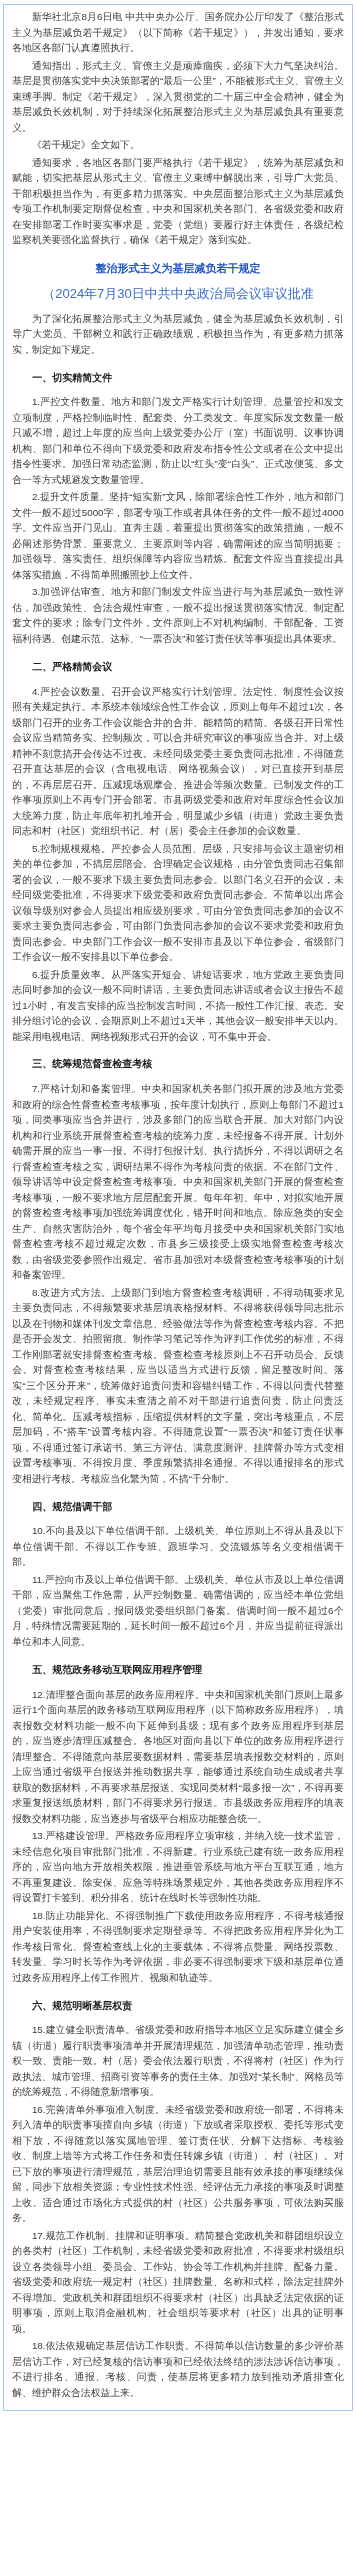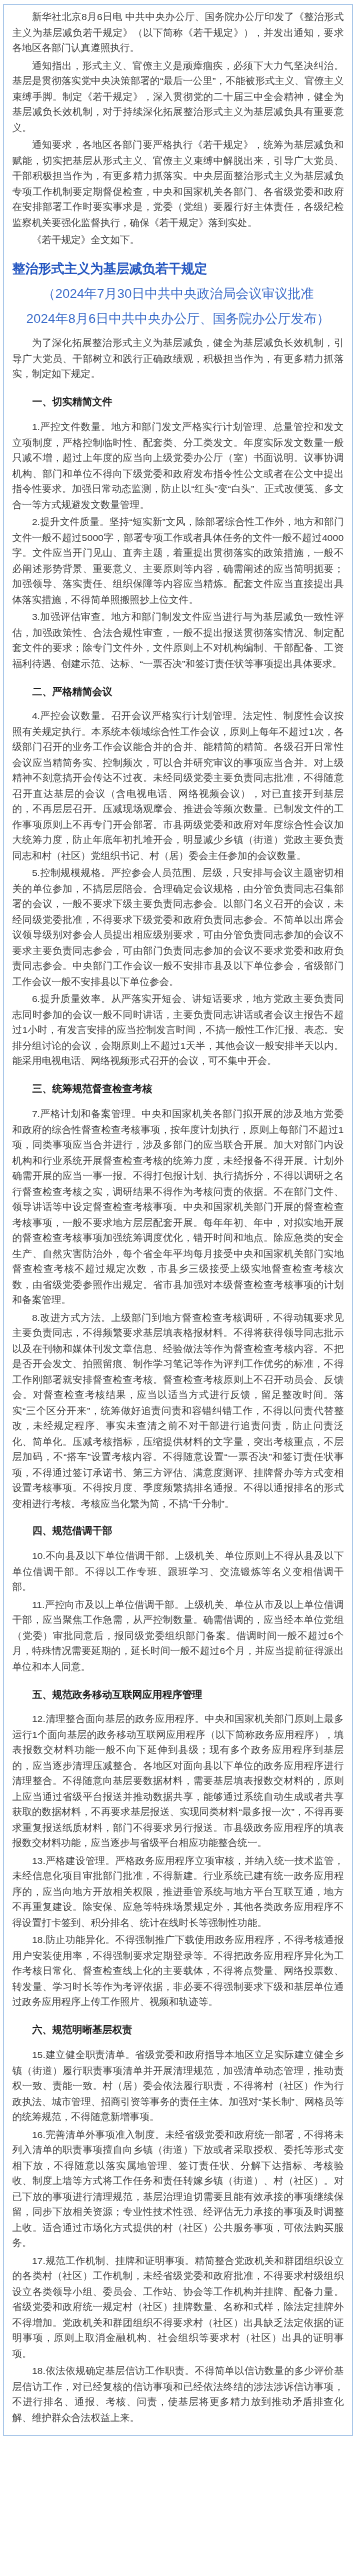--- a/index.html
+++ b/index.html
@@ -13,24 +13,25 @@
   .para{
     font-size:9.8px;
     line-height:15.5px;
     color:#3a3a3a;
     text-indent:2em;
     margin:2px 0;
     text-align:justify;
     word-break:break-all;
   }
   .doc-title{
-    font-size:13px;
+    font-size:11px;
     line-height:15.5px;
     font-weight:bold;
     color:#2456c0;
+    text-align:center;
     margin:13.4px 0 5.2px 0;
   }
   .doc-sub{
     font-size:13px;
     line-height:15.5px;
     color:#3a6bc9;
     text-align:center;
     text-indent:0;
     margin:9.3px 0;
   }
@@ -43,26 +44,25 @@
     margin:12.4px 0 9.3px 0;
   }
 </style>
 </head>
 <body>
 
 <div class="article-box">
 
   <p class="para">新华社北京8月6日电 中共中央办公厅、国务院办公厅印发了《整治形式主义为基层减负若干规定》（以下简称《若干规定》），并发出通知，要求各地区各部门认真遵照执行。</p>
   <p class="para">通知指出，形式主义、官僚主义是顽瘴痼疾，必须下大力气坚决纠治。基层是贯彻落实党中央决策部署的“最后一公里”，不能被形式主义、官僚主义束缚手脚。制定《若干规定》，深入贯彻党的二十届三中全会精神，健全为基层减负长效机制，对于持续深化拓展整治形式主义为基层减负具有重要意义。</p>
+  <p class="para">《若干规定》全文如下。</p>
   <p class="para">通知要求，各地区各部门要严格执行《若干规定》，统筹为基层减负和赋能，切实把基层从形式主义、官僚主义束缚中解脱出来，引导广大党员、干部积极担当作为，有更多精力抓落实。中央层面整治形式主义为基层减负专项工作机制要定期督促检查，中央和国家机关各部门、各省级党委和政府在安排部署工作时要实事求是，党委（党组）要履行好主体责任，各级纪检监察机关要强化监督执行，确保《若干规定》落到实处。</p>
-  <p class="para">《若干规定》全文如下。</p>
 
   <h1 class="doc-title">整治形式主义为基层减负若干规定</h1>
   <p class="doc-sub">（2024年7月30日中共中央政治局会议审议批准</p>
-  <p class="doc-sub">2024年8月6日中共中央办公厅、国务院办公厅发布）</p>
 
   <p class="para">为了深化拓展整治形式主义为基层减负，健全为基层减负长效机制，引导广大党员、干部树立和践行正确政绩观，积极担当作为，有更多精力抓落实，制定如下规定。</p>
 
   <h2 class="sec-heading">一、切实精简文件</h2>
   <p class="para">1.严控文件数量。地方和部门发文严格实行计划管理、总量管控和发文立项制度，严格控制临时性、配套类、分工类发文。年度实际发文数量一般只减不增，超过上年度的应当向上级党委办公厅（室）书面说明。议事协调机构、部门和单位不得向下级党委和政府发布指令性公文或者在公文中提出指令性要求。加强日常动态监测，防止以“红头”变“白头”、正式改便笺、多文合一等方式规避发文数量管理。</p>
   <p class="para">2.提升文件质量。坚持“短实新”文风，除部署综合性工作外，地方和部门文件一般不超过5000字，部署专项工作或者具体任务的文件一般不超过4000字。文件应当开门见山、直奔主题，着重提出贯彻落实的政策措施，一般不必阐述形势背景、重要意义、主要原则等内容，确需阐述的应当简明扼要；加强领导、落实责任、组织保障等内容应当精炼。配套文件应当直接提出具体落实措施，不得简单照搬照抄上位文件。</p>
   <p class="para">3.加强评估审查。地方和部门制发文件应当进行与为基层减负一致性评估，加强政策性、合法合规性审查，一般不提出报送贯彻落实情况、制定配套文件的要求；除专门文件外，文件原则上不对机构编制、干部配备、工资福利待遇、创建示范、达标、“一票否决”和签订责任状等事项提出具体要求。</p>
 
   <h2 class="sec-heading">二、严格精简会议</h2>
   <p class="para">4.严控会议数量。召开会议严格实行计划管理。法定性、制度性会议按照有关规定执行。本系统本领域综合性工作会议，原则上每年不超过1次，各级部门召开的业务工作会议能合并的合并、能精简的精简。各级召开日常性会议应当精简务实、控制频次，可以合并研究审议的事项应当合并。对上级精神不刻意搞开会传达不过夜。未经同级党委主要负责同志批准，不得随意召开直达基层的会议（含电视电话、网络视频会议），对已直接开到基层的，不再层层召开。压减现场观摩会、推进会等频次数量。已制发文件的工作事项原则上不再专门开会部署。市县两级党委和政府对年度综合性会议加大统筹力度，防止年底年初扎堆开会，明显减少乡镇（街道）党政主要负责同志和村（社区）党组织书记、村（居）委会主任参加的会议数量。</p>

